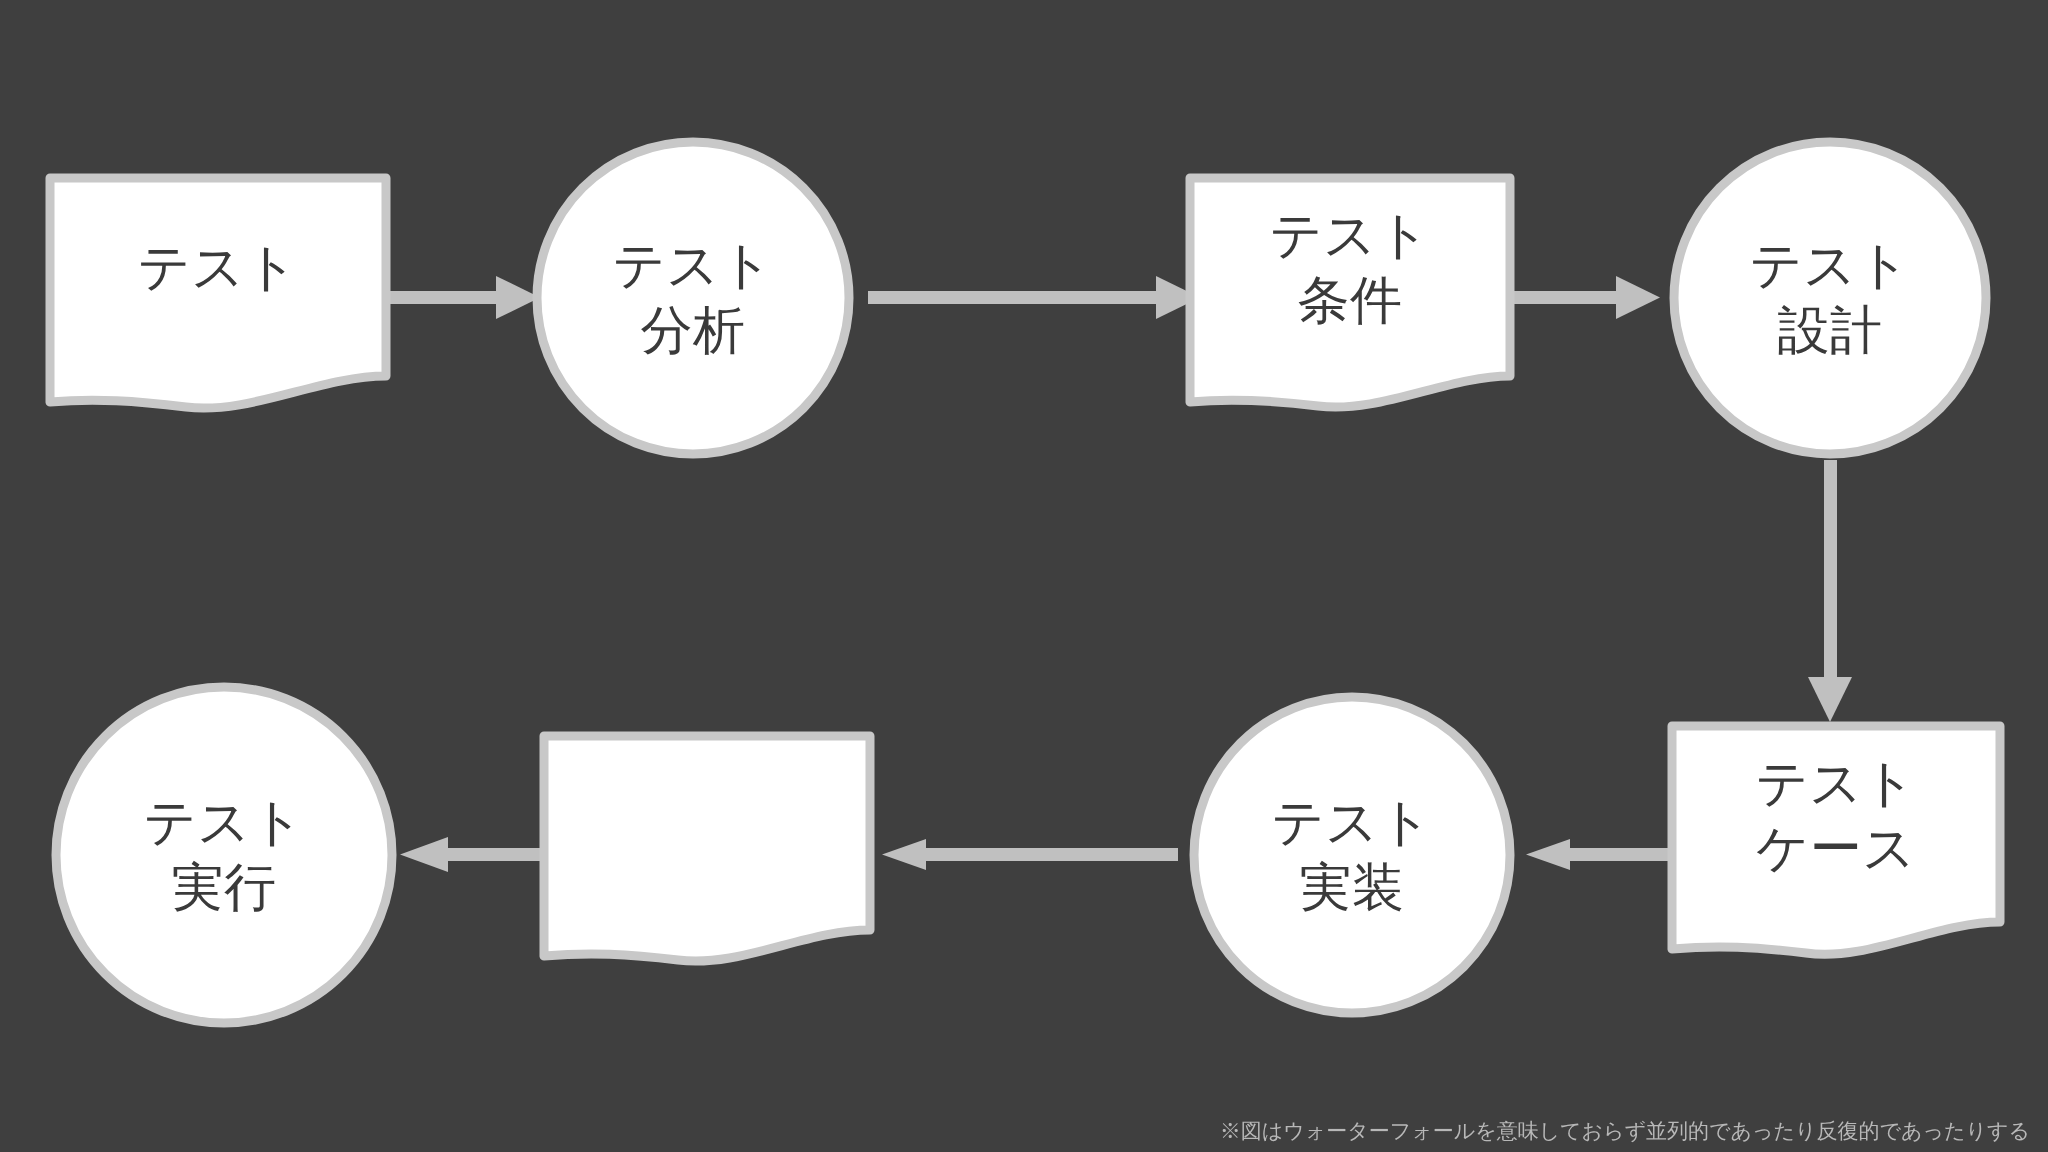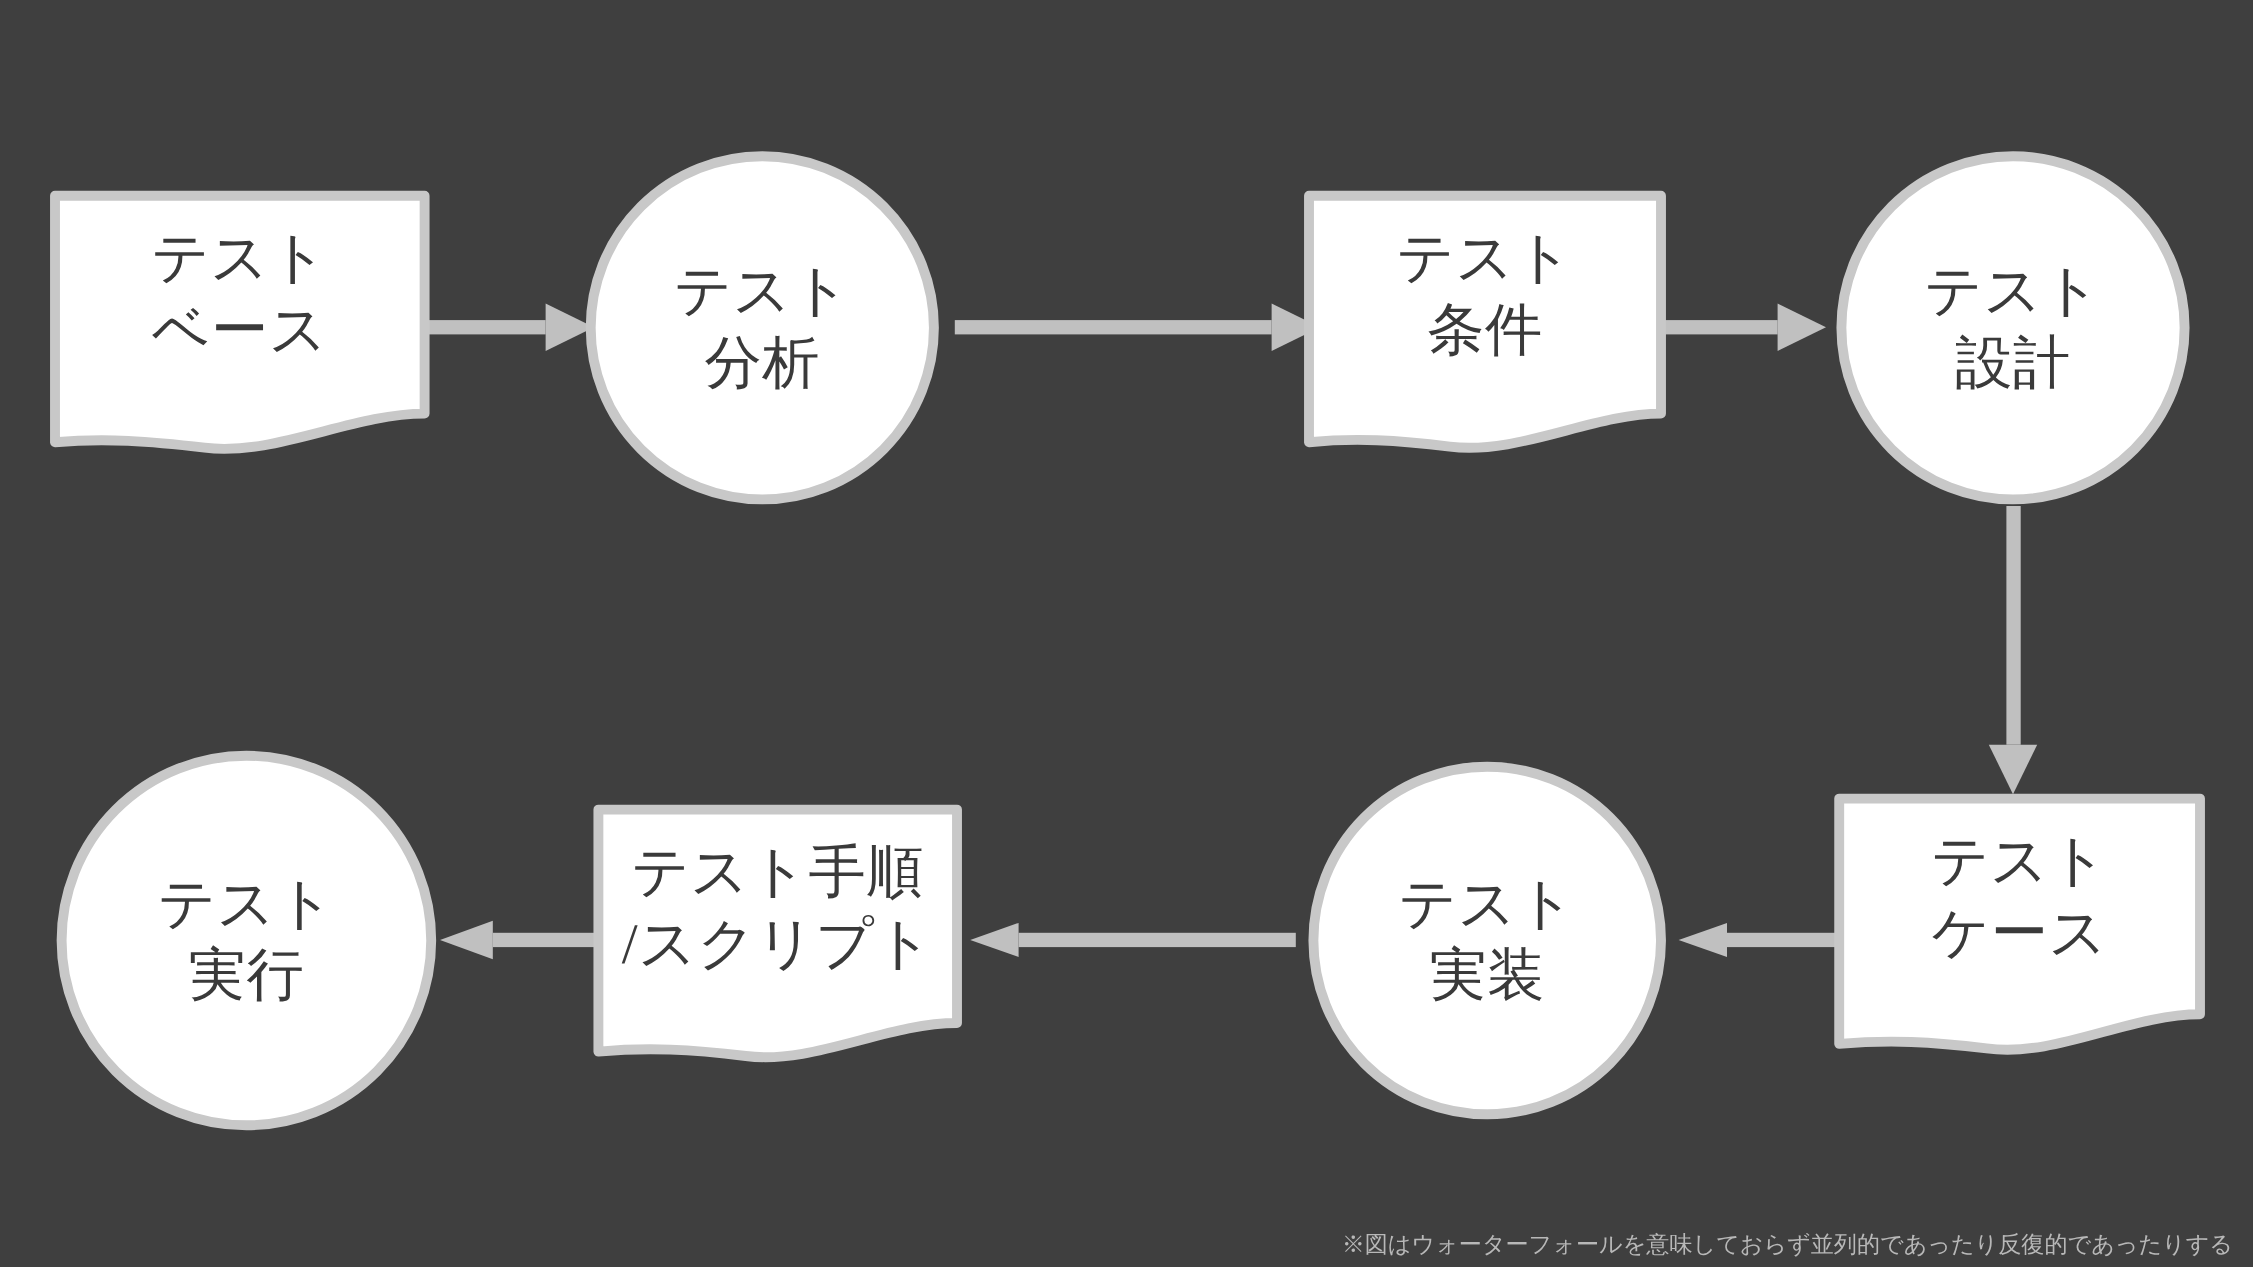--- a/index.html
+++ b/index.html
@@ -133,21 +133,20 @@
         <path d="M 1672,726 L 2000,726 L 2000,922
                  C 1936,922 1868,962 1806,953
                  C 1756,947 1718,945 1672,949 Z" fill="#ffffff" stroke="#c8c8c8" stroke-width="9" stroke-linejoin="round"></path>
       </g>
 
     </g>
   </svg>
 
   <div class="node-label" style="left:50px; top:168px; width:336px; height:200px;">
     <span class="ln1">テスト</span>
-    <span class="ln2">ベース</span>
   </div>
 
   <div class="node-label" style="left:537px; top:198px; width:312px; height:200px;">
     <span class="ln1">テスト</span>
     <span class="ln2">分析</span>
   </div>
 
   <div class="node-label" style="left:1190px; top:168px; width:320px; height:200px;">
     <span class="ln1">テスト</span>
     <span class="ln2">条件</span>
@@ -161,24 +160,20 @@
   <div class="node-label" style="left:1672px; top:716px; width:328px; height:200px;">
     <span class="ln1">テスト</span>
     <span class="ln2">ケース</span>
   </div>
 
   <div class="node-label" style="left:1196px; top:755px; width:312px; height:200px;">
     <span class="ln1">テスト</span>
     <span class="ln2">実装</span>
   </div>
 
-  <div class="node-label" style="left:534px; top:726px; width:346px; height:200px;">
-    <span class="ln1">テスト手順</span>
-    <span class="ln2">/スクリプト</span>
-  </div>
 
   <div class="node-label" style="left:68px; top:755px; width:312px; height:200px;">
     <span class="ln1">テスト</span>
     <span class="ln2">実行</span>
   </div>
 
   <div class="caption">※図はウォーターフォールを意味しておらず並列的であったり反復的であったりする</div>
 
 </div>
 

